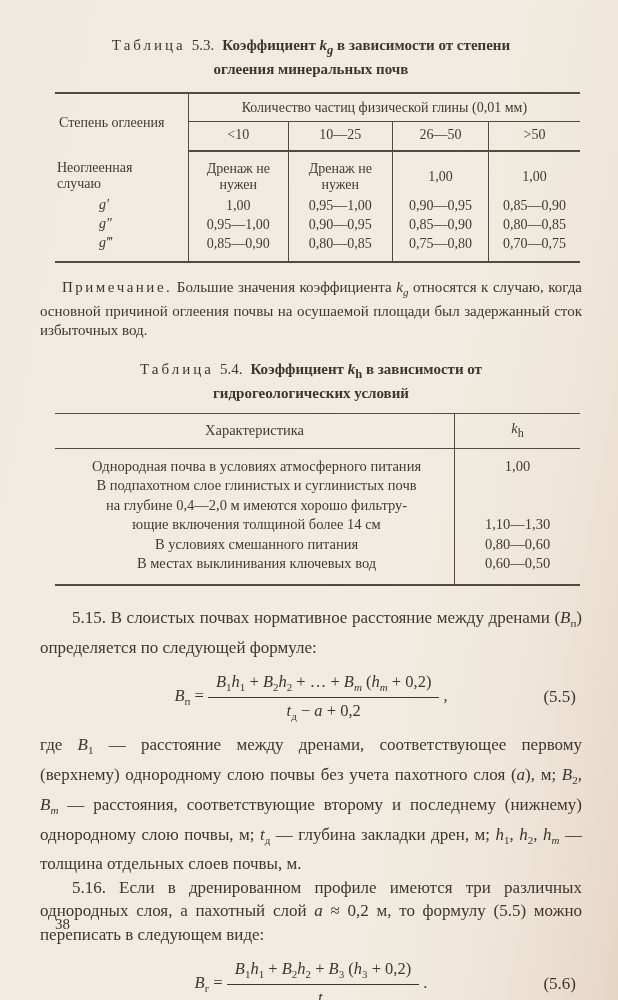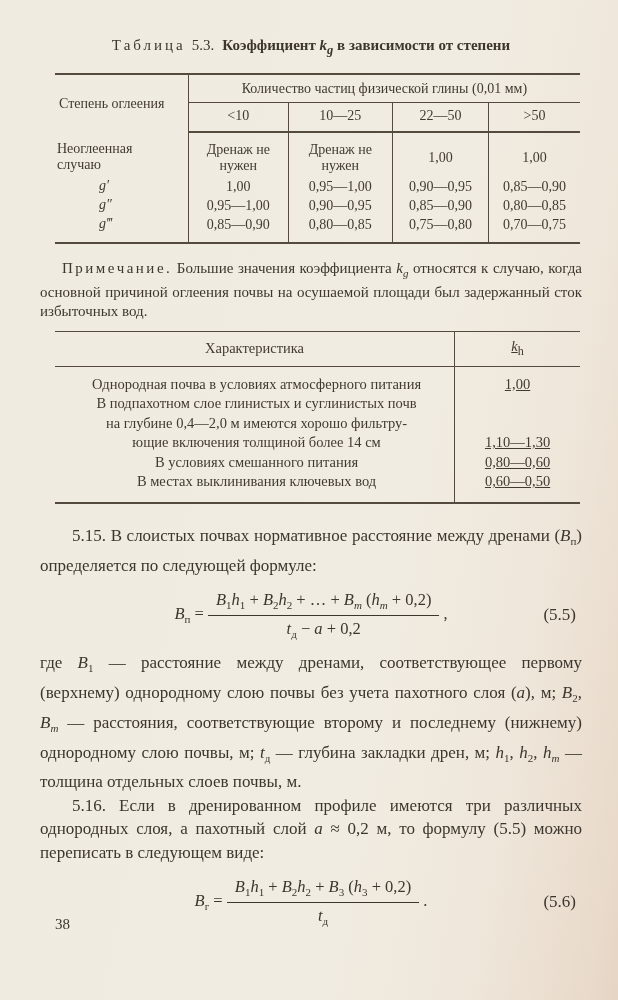--- a/index.html
+++ b/index.html
@@ -35,21 +35,21 @@
   .t53 .gname{padding-left:42px;font-style:italic;}
   .w2{width:100px;} .w3{width:104px;margin-top:36px;} .w4{width:98px;} .w5{width:93px;}
   
   .note{margin:15px 0 0 0;font-size:15px;line-height:19px;text-align:justify;text-indent:22px;}
   .spaced{letter-spacing:2.5px;}
   
   .t54{width:525px;margin:10px 0 0 15px;font-size:14.5px;
        border-top:1px solid #544a3d;border-bottom:2px solid #544a3d;color:#413a30;}
   .t54 .hrow td{border-bottom:1px solid #544a3d;text-align:center;padding:6px 4px 7px;}
   .t54 .c1{width:400px;text-align:center;} .t54 .c2{width:125px;}
-  .t54 .vl{border-left:1px solid #544a3d;text-decoration:underline;}
+  .t54 .vl{border-left:1px solid #544a3d;}
   .t54 .brow td{vertical-align:top;padding:8px 0 10px;}
   .t54 .ln{height:19.5px;line-height:19.5px;white-space:nowrap;padding-left:4px;}
   .t54 .vcell .ln{text-align:center;padding-left:0;}
   
   .para{font-size:17px;line-height:23.5px;text-align:justify;margin:0;}
   .p515{margin-top:20px;}
   .pind{text-indent:32px;}
   .para sub,.note sub{font-size:11px;}
   
   .formula{position:relative;text-align:center;font-size:16.5px;margin:9px 0 7px;padding:4px 0;}
@@ -63,32 +63,33 @@
   .pageno{position:absolute;left:55px;top:916px;font-size:15px;}
 </style>
 </head>
 <body>
 
 <div class="page">
   <div class="content">
 
     <div class="cap">
       <span class="cap-spaced">Таблица</span><span class="cap-num">5.3.</span><b><span>Коэффициент </span><span style="font-style: italic;">k</span><sub style="font-style: italic;">g</sub><span> в зависимости от степени</span></b>
+      <div><b>оглеения минеральных почв</b></div>
     </div>
 
     <table class="t53">
       <tbody>
       <tr>
         <td class="c1h" rowspan="2">Степень оглеения</td>
         <td class="spanh" colspan="4">Количество частиц физической глины (0,01 мм)</td>
       </tr>
       <tr class="subh">
         <td class="w2">&lt;10</td>
         <td class="w3 vl">10—25</td>
-        <td class="w4 vl">22—50</td>
+        <td class="w4 vl">26—50</td>
         <td class="w5 vl">&gt;50</td>
       </tr>
       <tr class="bodyrow">
         <td class="c1">
           <div class="two">
             <div>Неоглеенная</div>
             <div>случаю</div>
           </div>
           <div class="one gname">g′</div>
           <div class="one gname">g″</div>
@@ -123,20 +124,24 @@
           <div class="one">0,85—0,90</div>
           <div class="one">0,80—0,85</div>
           <div class="one">0,70—0,75</div>
         </td>
       </tr>
       </tbody>
     </table>
 
     <p class="note"><span class="spaced">Примечание.</span><span><span> Большие значения коэффициента </span><span style="font-style: italic;">k</span><sub style="font-style: italic;">g</sub><span> относятся к случаю, когда основной причиной оглеения почвы на осушаемой площади был задержанный сток избыточных вод.</span></span></p>
 
+    <div class="cap cap2">
+      <span class="cap-spaced">Таблица</span><span class="cap-num">5.4.</span><b><span>Коэффициент </span><span style="font-style: italic;">k</span><sub>h</sub><span> в зависимости от</span></b>
+      <div><b>гидрогеологических условий</b></div>
+    </div>
 
     <table class="t54">
       <tbody>
       <tr class="hrow">
         <td class="c1">Характеристика</td>
         <td class="c2 vl"><i>k</i><sub>h</sub></td>
       </tr>
       <tr class="brow">
         <td class="c1">
           <div class="ln">Однородная почва в условиях атмосферного питания</div>

